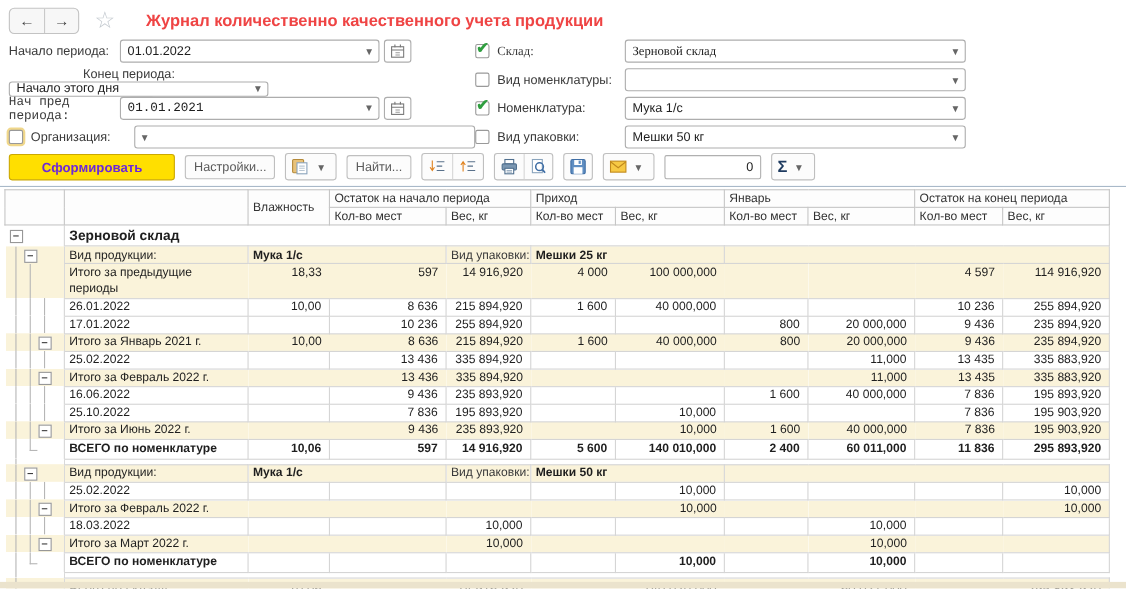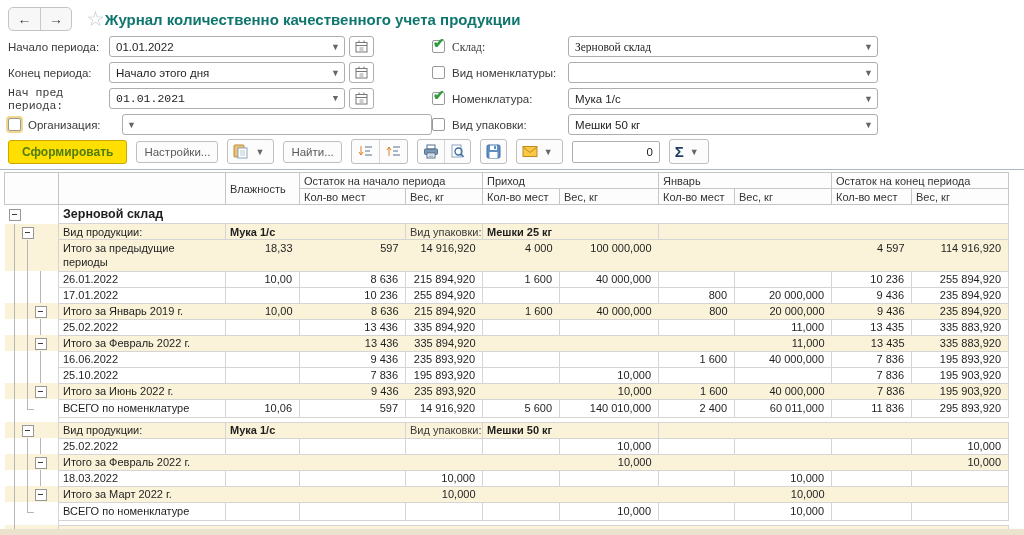--- a/index.html
+++ b/index.html
@@ -6,21 +6,21 @@
   html,body { width:1024px; height:535px; overflow:hidden; background:#fff;
     font-family:"Liberation Sans", sans-serif; color:#222; position:relative; }
 
   
   .topbar { display:flex; align-items:center; padding:6px 0 0 8px; height:32px; }
   .nav-group { display:flex; border:1px solid #c3c3c3; border-radius:5px; overflow:hidden; background:#f7f7f7; }
   .nav-btn { width:31px; height:22px; display:flex; align-items:center; justify-content:center;
     font-size:14px; color:#3c3c3c; cursor:pointer; background:transparent; border:none; }
   .nav-btn + .nav-btn { border-left:1px solid #c9c9c9; }
   .star { margin-left:14px; font-size:21px; line-height:20px; color:#c3c9cf; }
-  .page-title { margin-left:0; font-size:15px; font-weight:bold; color:#0f766e; }
+  .page-title { margin-left:28px; font-size:15px; font-weight:bold; color:#ef4444; }
 
   
   .filters { position:relative; height:102px; margin-top:2px; font-size:11.5px; color:#3a3a3a; }
   .frow { position:absolute; height:21px; display:flex; align-items:center; }
   .flabel { width:101px; }
   .field { display:flex; align-items:center; border:1px solid #adadad; border-radius:3px;
     height:21px; background:#fff; }
   .field .val { flex:1; padding:0 6px; font-size:11.5px; color:#1e1e1e; white-space:nowrap; overflow:hidden; }
   .dd { width:17px; text-align:center; color:#666; font-size:9px; cursor:pointer; }
   .cal-btn { width:25px; height:21px; margin-left:4px; border:1px solid #adadad; border-radius:3px;
@@ -31,21 +31,21 @@
     margin-right:7px; position:relative; flex:none; cursor:pointer; }
   .cbx.checked::after { content:"✔"; position:absolute; left:0px; top:-6px; font-size:14px;
     color:#2f9e3f; font-weight:bold; }
   .cbx.focused { box-shadow:0 0 0 2px #f0d78b; }
   .rlabel { width:116px; }
 
   
   .toolbar { display:flex; align-items:center; gap:9px; padding:3px 0 5px 8px;
     border-bottom:1px solid #a9b9c9; height:34px; }
   .btn-primary { background:#ffdf00; border:1px solid #cba800; border-radius:3px; font-weight:bold;
-    font-size:12px; padding:4px 13px; color:#4d7c0f; cursor:pointer; font-family:inherit; }
+    font-size:12px; padding:4px 29px; color:#6d28d9; cursor:pointer; font-family:inherit; }
   .btn { background:#fcfcfc; border:1px solid #bfbfbf; border-radius:3px; font-size:11.5px;
     padding:4px 7px; color:#5a5a5a; cursor:pointer; font-family:inherit; }
   .icon-group { display:flex; align-items:center; border:1px solid #bfbfbf; border-radius:3px;
     background:#fcfcfc; height:25px; }
   .icon-btn { display:flex; align-items:center; justify-content:center; padding:0 5px; height:100%;
     cursor:pointer; gap:2px; }
   .icon-btn + .icon-btn { border-left:1px solid #d6d6d6; }
   .counter { width:88px; height:22px; border:1px solid #b0b0b0; border-radius:2px; display:flex;
     align-items:center; justify-content:flex-end; padding:0 6px; font-size:11.5px; }
   .sigma { font-size:15px; font-weight:bold; color:#1d3a5f; line-height:1; }
@@ -67,21 +67,21 @@
   .row-group td.g-label { font-weight:bold; font-size:12.5px; height:19px; }
   .row-band td { background:#faf3da; }
   .row-band .band-value { font-weight:bold; }
   .row-band .pack-label { text-align:right; color:#3a3a3a; }
   .row-totalprev td, .row-subtotal td, .row-footer td { background:#faf3da; }
   .row-totalprev td:not(.gutter), .row-subtotal td:not(.gutter), .row-footer td:not(.gutter) {
     border-left-style:none; border-right-style:none; }
   .row-totalprev td:last-child, .row-subtotal td:last-child, .row-footer td:last-child {
     border-right:1px solid #d5d5d5 !important; border-right-style:solid !important; }
   .row-totalprev td { height:30px; white-space:normal; line-height:1.25; vertical-align:top; padding-top:2px; }
-  .row-grand td { font-weight:normal; height:18px;margin-top:44px; }
+  .row-grand td { font-weight:bold; height:18px;margin-top:44px; }
   .row-footer td { font-size:12px; height:20px; }
   .row-spacer td { height:5px; border:none; background:#fff; padding:0; }
 
   
   .lane { position:absolute; width:13px; top:0; bottom:0; }
   .lane-0 { left:3px; } .lane-1 { left:16px; } .lane-2 { left:29px; }
   .lane.line::before { content:""; position:absolute; left:6px; top:0; bottom:0; width:0;
     border-left:1px solid #b6b6b6; }
   .lane.elbow::before { content:""; position:absolute; left:6px; top:0; height:55%; width:6px;
     border-left:1px solid #b6b6b6; border-bottom:1px solid #b6b6b6; }
@@ -121,21 +121,21 @@
           <rect x="1" y="2.5" width="11" height="9.5" fill="#fff" stroke="#777"></rect>
           <line x1="1" y1="5.5" x2="12" y2="5.5" stroke="#777"></line>
           <line x1="4" y1="0.5" x2="4" y2="3" stroke="#777"></line>
           <line x1="9" y1="0.5" x2="9" y2="3" stroke="#777"></line>
           <line x1="4.5" y1="8" x2="8.5" y2="8" stroke="#999"></line>
           <line x1="4.5" y1="10" x2="8.5" y2="10" stroke="#999"></line>
         </svg>
     </span>
   </div>
 
-  <div class="frow" style="left:8px; top:28px;">
+  <div class="frow" style="left:8px; top:28px;flex-direction:column;">
     <span class="flabel">Конец периода:</span>
     <div class="field date-field">
       <span class="val">Начало этого дня</span>
       <span class="dd">▼</span>
     </div>
     <span class="cal-btn">
       <svg width="13" height="13" viewBox="0 0 13 13">
           <rect x="1" y="2.5" width="11" height="9.5" fill="#fff" stroke="#777"></rect>
           <line x1="1" y1="5.5" x2="12" y2="5.5" stroke="#777"></line>
           <line x1="4" y1="0.5" x2="4" y2="3" stroke="#777"></line>
@@ -400,21 +400,21 @@
           <td class="num">20 000,000</td>
           <td class="num">9 436</td>
           <td class="num">235 894,920</td>
         </tr>
         <tr class="row-subtotal">
           <td class="gutter">
             <span class="lane lane-0 line"></span>
             <span class="lane lane-1 line"></span>
             <span class="lane lane-2 box"></span>
           </td>
-          <td class="label ind1">Итого за  Январь 2019 г.</td>
+          <td class="label ind1">Итого за  Январь 2021 г.</td>
           <td class="num">10,00</td>
           <td class="num">8 636</td>
           <td class="num">215 894,920</td>
           <td class="num">1 600</td>
           <td class="num">40 000,000</td>
           <td class="num">800</td>
           <td class="num">20 000,000</td>
           <td class="num">9 436</td>
           <td class="num">235 894,920</td>
         </tr>

